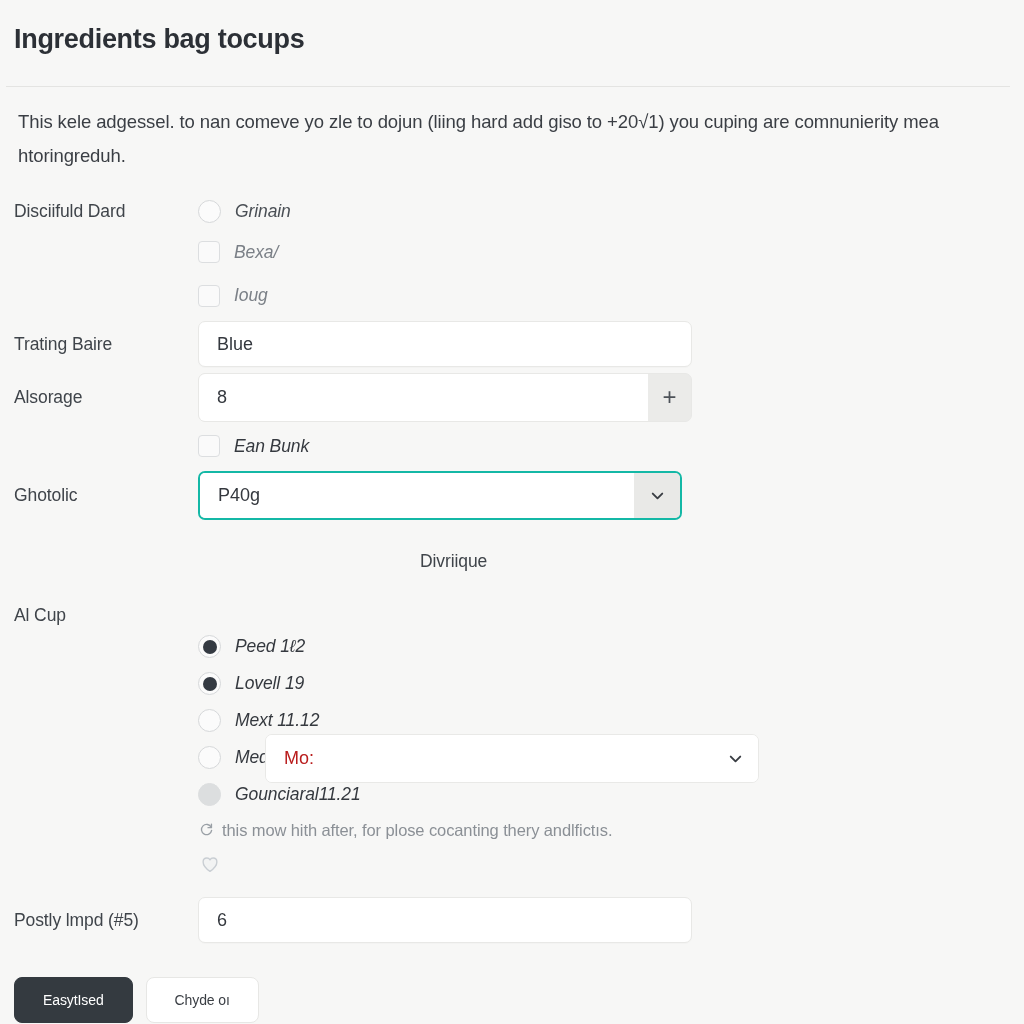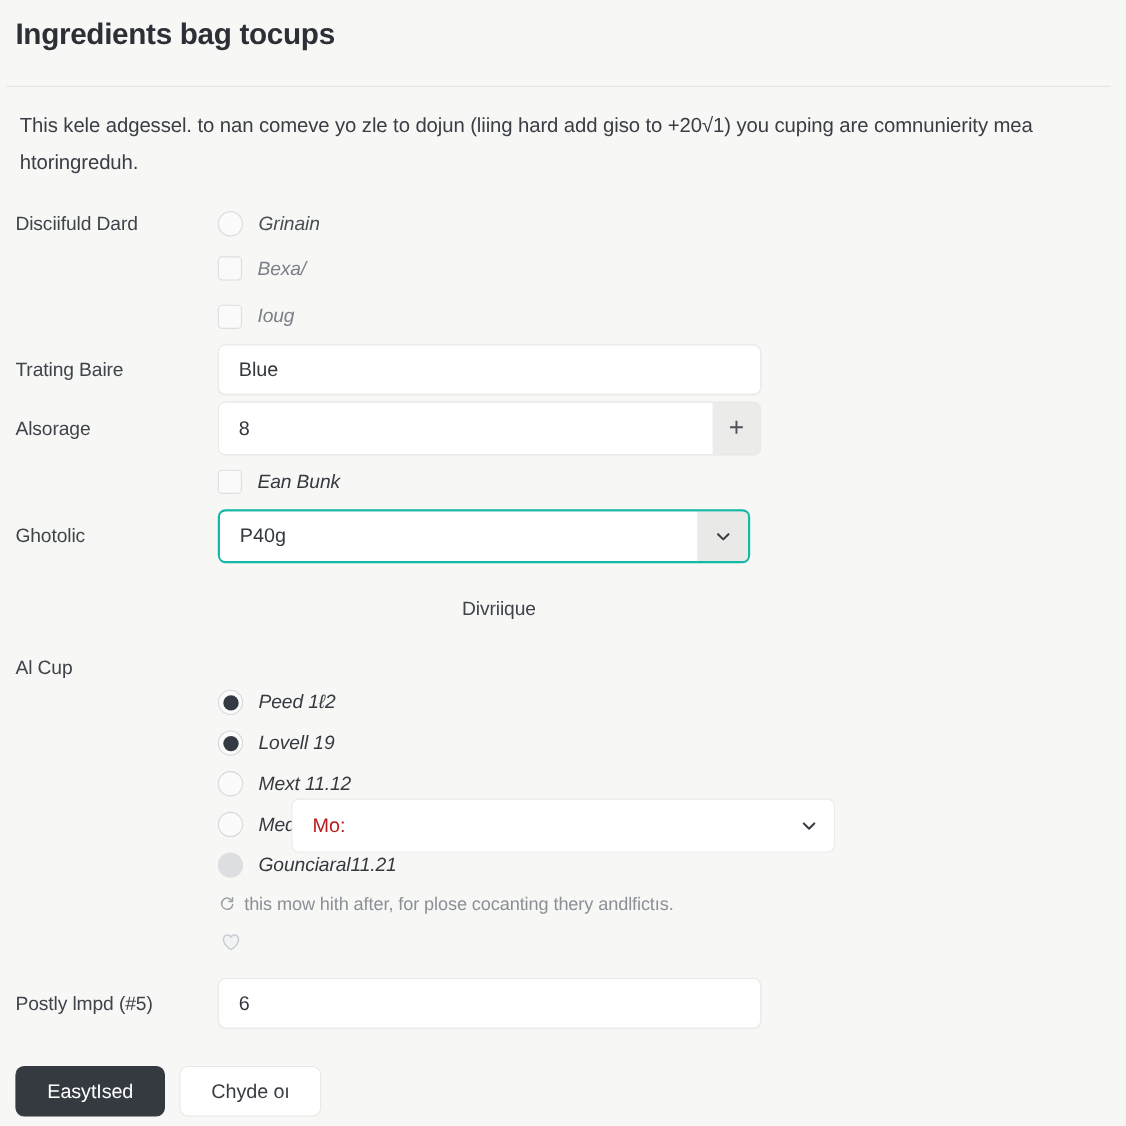--- a/index.html
+++ b/index.html
@@ -16,21 +16,21 @@
     overflow: hidden;
     position: relative;
   }
 
   .page {
     position: absolute;
     left: 0; top: 0;
     width: 1024px;
     height: 864px;
     box-sizing: border-box;
-    padding: 4px 14px;
+    padding: 12px 14px;
   }
 
   
   .page-title {
     font-size: 27px;
     font-weight: bold;
     letter-spacing: -0.3px;
     color: #2c3036;
     margin: 0;
     padding-top: 12px;
@@ -267,21 +267,21 @@
     margin-top: 30px;
     margin-left: 0px;
   }
   .btn {
     height: 46px;
     border-radius: 8px;
     display: inline-flex;
     align-items: center;
     justify-content: center;
     padding: 0 28px;
-    font-size: 18px;
+    font-size: 14px;
     cursor: pointer;
     box-sizing: border-box;
     letter-spacing: -0.1px;
   }
   .btn-primary {
     background: #343a40;
     color: #ffffff;
     border: 1px solid #343a40;
   }
   .btn-secondary {

